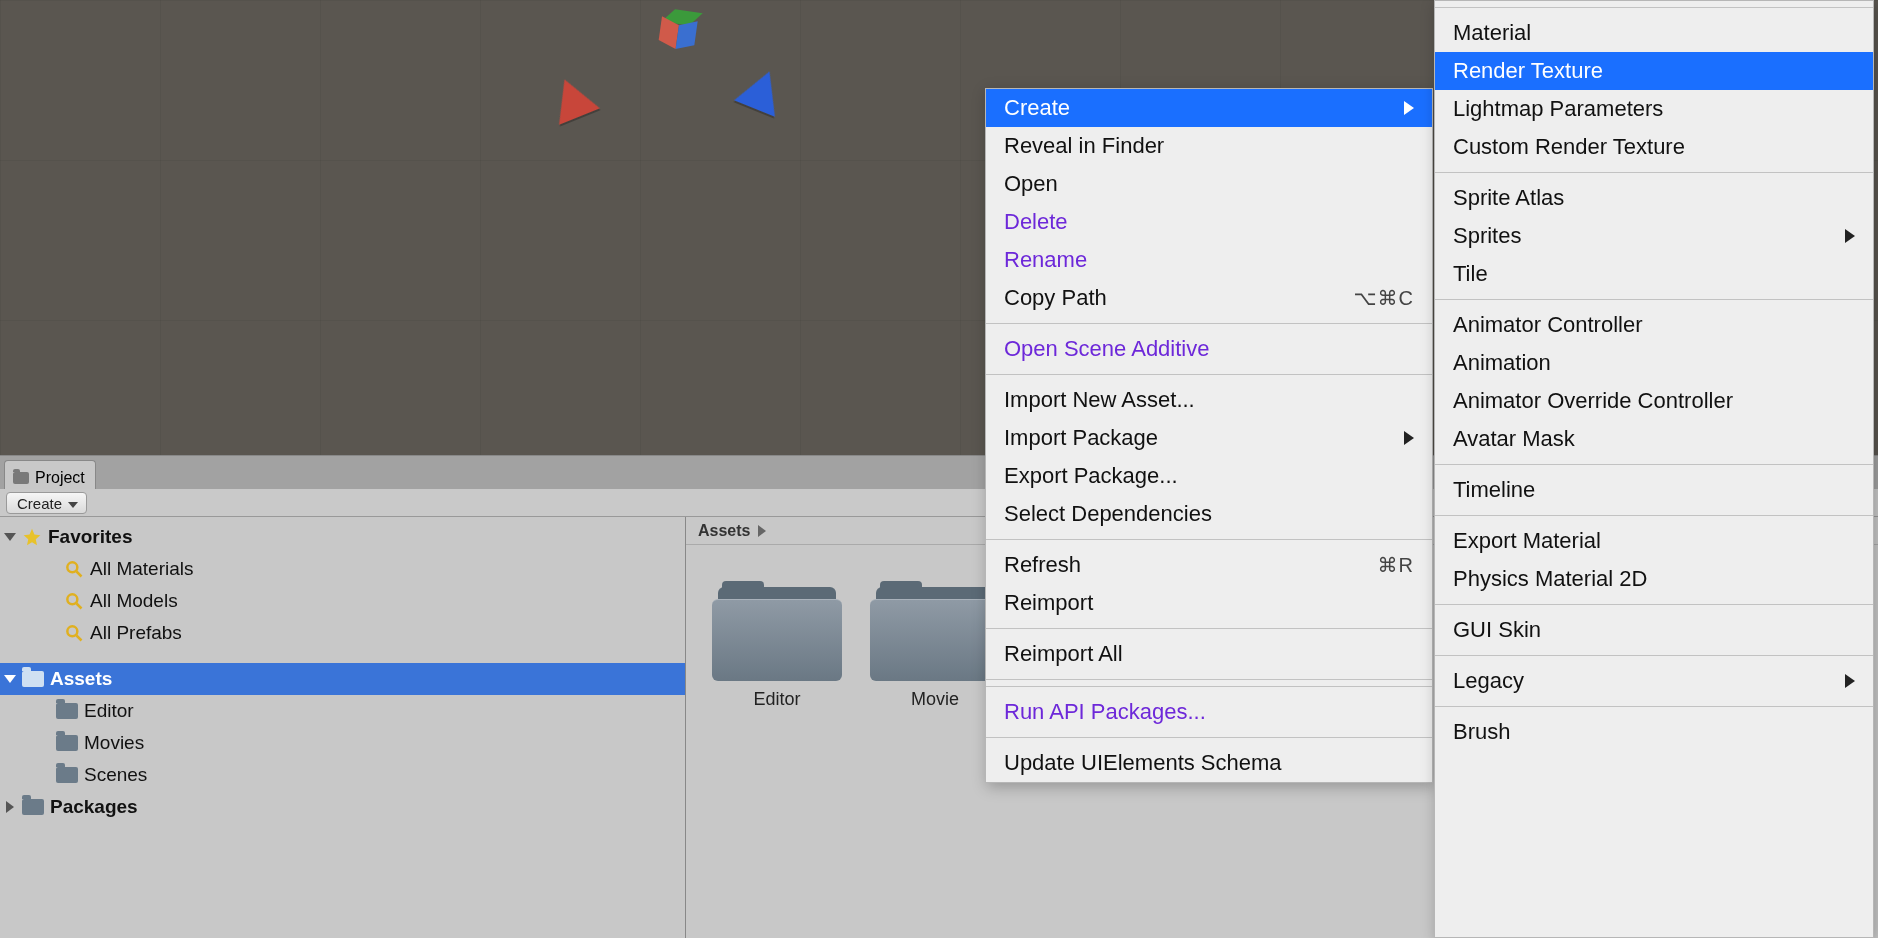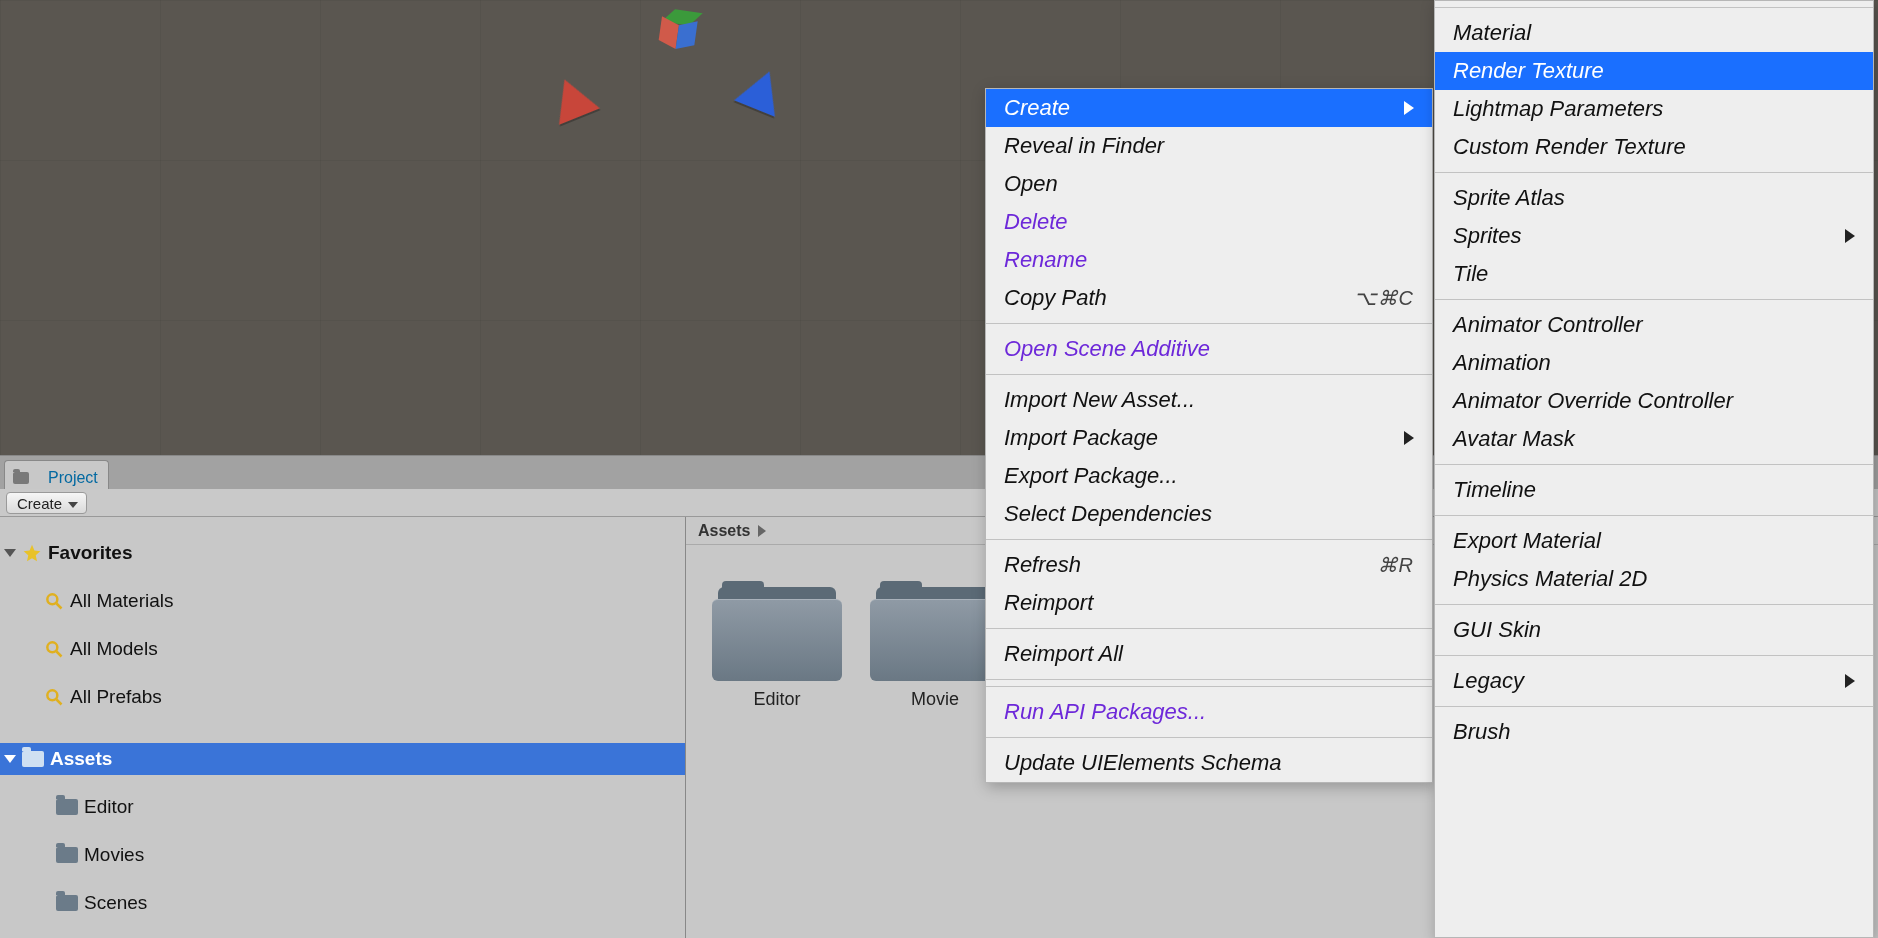--- a/index.html
+++ b/index.html
@@ -17,32 +17,32 @@
 .gizmo .cube { position: absolute; left: 150px; top: 14px; width: 36px; height: 36px; transform: rotate(8deg); }
 .gizmo .cube .face-top { position:absolute; left:6px; top:-4px; width:28px; height:14px; background:#3b9a3b; transform: skewX(-40deg); }
 .gizmo .cube .face-left { position:absolute; left:0; top:8px; width:18px; height:24px; background:#d05a4a; transform: skewY(20deg); }
 .gizmo .cube .face-right { position:absolute; left:18px; top:8px; width:18px; height:24px; background:#3a6fd0; transform: skewY(-20deg); }
 .cone { position:absolute; width:0; height:0; }
 .cone-red { left:40px; top:78px; border-left:22px solid transparent; border-right:22px solid transparent; border-bottom:40px solid #c8463a; transform: rotate(-22deg); filter: drop-shadow(0 2px 0 rgba(0,0,0,0.25)); }
 .cone-blue{ left:230px; top:70px; border-left:22px solid transparent; border-right:22px solid transparent; border-bottom:40px solid #2b5fd8; transform: rotate(22deg); filter: drop-shadow(0 2px 0 rgba(0,0,0,0.25)); }
 
 
 .project-tab-holder { position:absolute; left:0; top:455px; width:100%; background:#a2a2a2; border-top:1px solid #888; height:34px; }
-.project-tab { position:absolute; left:4px; top:4px; height:30px; background:#c8c8c8; border:1px solid #888; border-bottom:none; border-radius:4px 4px 0 0; padding:5px 10px 0 8px; font-size:16px; color:#0369a1; display:flex; align-items:center; gap:19px; }
+.project-tab { position:absolute; left:4px; top:4px; height:30px; background:#c8c8c8; border:1px solid #888; border-bottom:none; border-radius:4px 4px 0 0; padding:5px 10px 0 8px; font-size:16px; color:#000000; display:flex; align-items:center; gap:6px; }
 .folder-icon-sm { width:16px; height:12px; background:#797979; border-radius:2px; position:relative; }
 .folder-icon-sm::before { content:""; position:absolute; top:-3px; left:0; width:7px; height:3px; background:#797979; border-radius:2px 2px 0 0; }
 
 .project-toolbar { position:absolute; left:0; top:489px; width:100%; height:28px; background:#c9c9c9; border-bottom:1px solid #999; }
 .create-btn { position:absolute; left:6px; top:3px; height:22px; background:linear-gradient(#f6f6f6,#dadada); border:1px solid #9a9a9a; border-radius:4px; padding:1px 24px 1px 10px; font-size:15px; color:#222; }
 .create-btn::after { content:""; position:absolute; right:8px; top:9px; width:0;height:0;border-left:5px solid transparent;border-right:5px solid transparent;border-top:6px solid #444; }
 
 
 .project-left { position:absolute; left:0; top:517px; width:686px; bottom:0; background:#c8c8c8; border-right:1px solid #888; padding-top:4px; }
-.tree-row { display:flex; align-items:center; height:32px; font-size:19px; color:#111; padding-left:6px; gap:6px;margin-top:16px; }
-.tree-row.sub { padding-left:44px; }
+.tree-row { display:flex; align-items:center; height:32px; font-size:19px; color:#111; padding-left:6px; gap:6px; }
+.tree-row.sub { padding-left:64px; }
 .tree-row.sub2 { padding-left:56px; }
 .row-selected { background:#3a74d8; color:#fff; }
 .disclosure { width:0;height:0;border-top:6px solid transparent;border-bottom:6px solid transparent;border-left:8px solid #555; margin-right:2px; }
 .disclosure.open { transform: rotate(90deg); }
 .star-icon { width:20px;height:20px; color:#e8c22a; }
 .star-icon svg{width:100%;height:100%;}
 .search-mini { width:20px;height:20px; }
 .search-mini svg{width:100%;height:100%;}
 .folder-icon { width:22px; height:16px; background:#6b7b89; border-radius:2px; position:relative; }
 .folder-icon::before { content:""; position:absolute; top:-4px; left:0; width:9px; height:4px; background:#6b7b89; border-radius:2px 2px 0 0; }
@@ -59,21 +59,21 @@
 .big-folder { width:130px; height:100px; margin:0 auto 8px; position:relative; }
 .big-folder .back { position:absolute; left:6px; top:6px; width:118px; height:90px; background:#5b6a76; border-radius:6px; }
 .big-folder .tab  { position:absolute; left:10px; top:0; width:42px; height:12px; background:#5b6a76; border-radius:4px 4px 0 0; }
 .big-folder .front{ position:absolute; left:0; top:18px; width:130px; height:82px; background:linear-gradient(#8f9aa5,#6a7884); border-radius:6px; border-top:1px solid #a9b2bb; }
 .asset-label { font-size:18px; color:#222; }
 
 
 .menu { position:absolute; background:#eeeeee; border:1px solid #b6b6b6; box-shadow:2px 4px 14px rgba(0,0,0,0.25); }
 .menu-main { left:985px; top:88px; width:448px; }
 .menu-sub  { left:1434px; top:0; width:440px; bottom:0; }
-.menu-row { display:flex; align-items:center; justify-content:space-between; font-size:22px; height:38px; padding:0 18px; color:#111;font-style:italic; }
+.menu-row { display:flex; align-items:center; justify-content:space-between; font-size:22px; height:38px; padding:0 18px; color:#111; }
 .menu-row.highlight { background:#1a6fff; color:#fff; }
 .menu-row.disabled { color:#6d28d9; }
 .menu-row .shortcut { font-size:20px; color:#444; letter-spacing:1px; }
 .submenu-arrow { width:0;height:0;border-top:7px solid transparent;border-bottom:7px solid transparent;border-left:10px solid #222; }
 .menu-row.highlight .submenu-arrow { border-left-color:#fff; }
 .menu-sep { height:1px; background:#c2c2c2; margin:6px 0; }
 </style>
 </head>
 <body>
 

